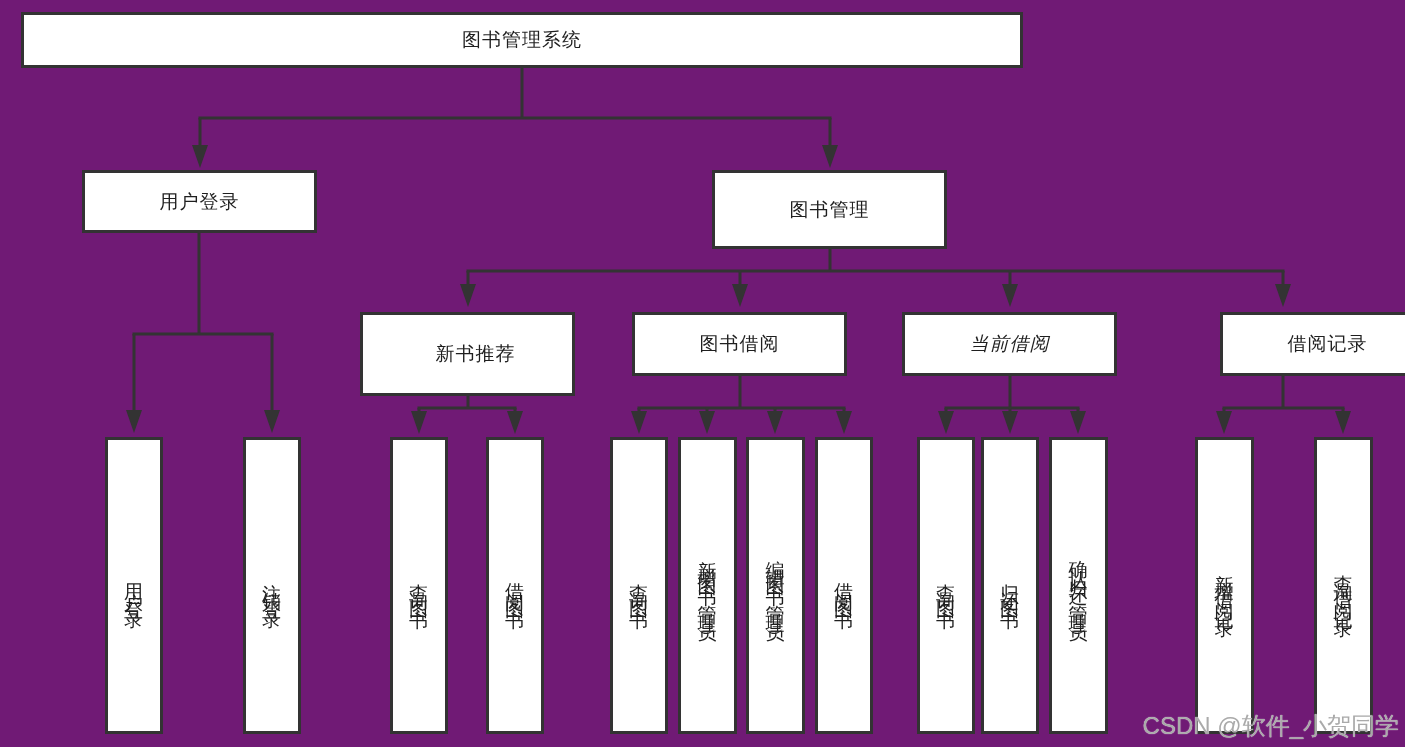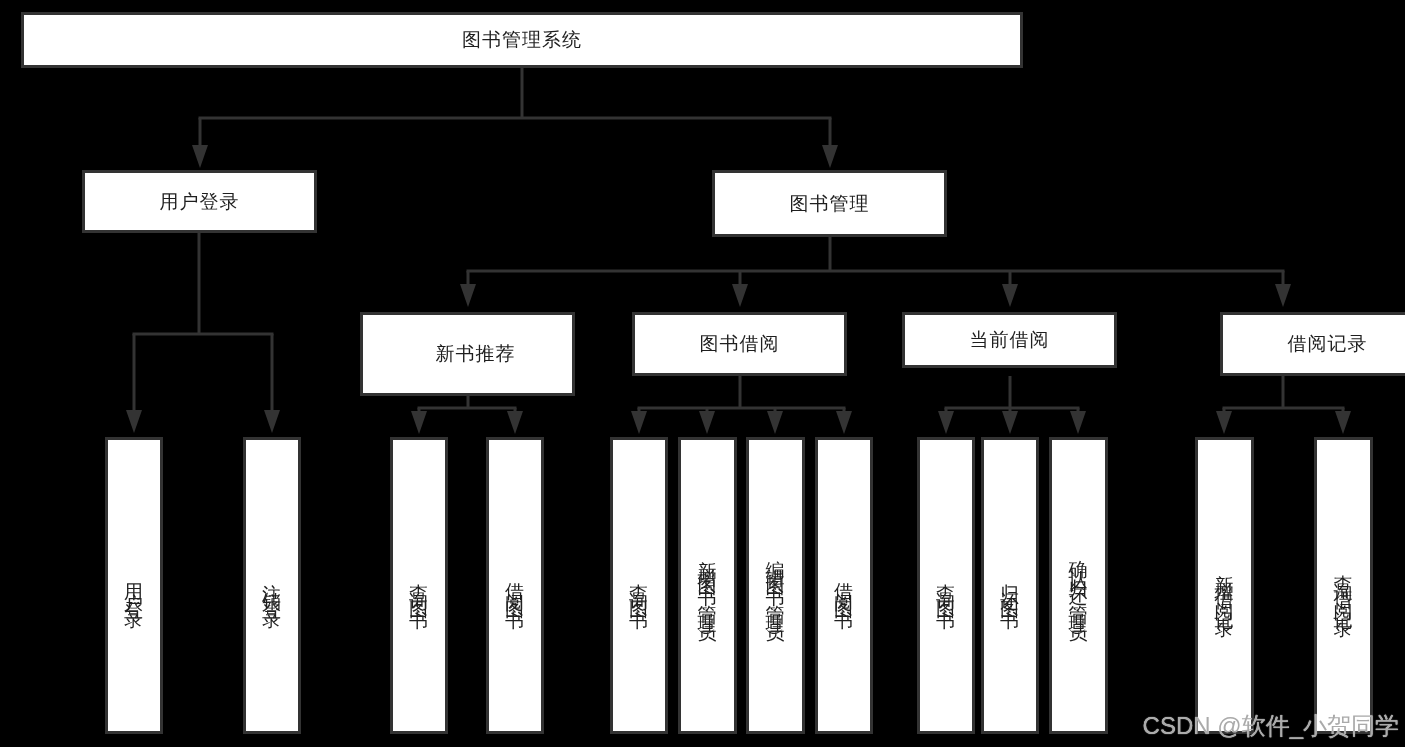--- a/index.html
+++ b/index.html
@@ -1,19 +1,19 @@
 <!DOCTYPE html>
 <html><head>
 <meta charset="utf-8">
 <style>
   html,body{margin:0;padding:0;background:#fff;}
   .stage{
     position:relative;
     width:1405px;height:747px;
-    background:#000000;
+    background:#701a75;
     font-family:"Liberation Sans","DejaVu Sans",sans-serif;
     overflow:hidden;
   }
   .wires{position:absolute;left:0;top:0;}
   .box{
     position:absolute;
     box-sizing:border-box;
     border:3px solid #333333;
     background:#ffffff;
     display:flex;
@@ -110,31 +110,31 @@
       <polygon stroke="none" points="1335,411 1351,411 1343,434"></polygon>
   </svg>
 
   <div class="box" style="left:21px;top:12px;width:1002px;height:56px;">
     <span class="h-label">图书管理系统</span>
   </div>
 
   <div class="box" style="left:82px;top:170px;width:235px;height:63px;">
     <span class="h-label">用户登录</span>
   </div>
-  <div class="box" style="left:712px;top:170px;width:235px;height:67px;">
+  <div class="box" style="left:712px;top:170px;width:235px;height:79px;">
     <span class="h-label">图书管理</span>
   </div>
 
   <div class="box" style="left:360px;top:312px;width:215px;height:84px;padding-left:16px;">
     <span class="h-label">新书推荐</span>
   </div>
   <div class="box" style="left:632px;top:312px;width:215px;height:64px;">
     <span class="h-label">图书借阅</span>
   </div>
-  <div class="box" style="left:902px;top:312px;width:215px;height:56px;">
+  <div class="box" style="left:902px;top:312px;width:215px;height:64px;font-style:italic;">
     <span class="h-label">当前借阅</span>
   </div>
   <div class="box" style="left:1175px;top:312px;width:215px;height:64px;margin-left:45px;">
     <span class="h-label">借阅记录</span>
   </div>
 
   <div class="box leaf" style="left:105px;top:437px;width:58px;height:297px;">
     <span class="v-text">用户登录</span>
   </div>
   <div class="box leaf" style="left:243px;top:437px;width:58px;height:297px;">

